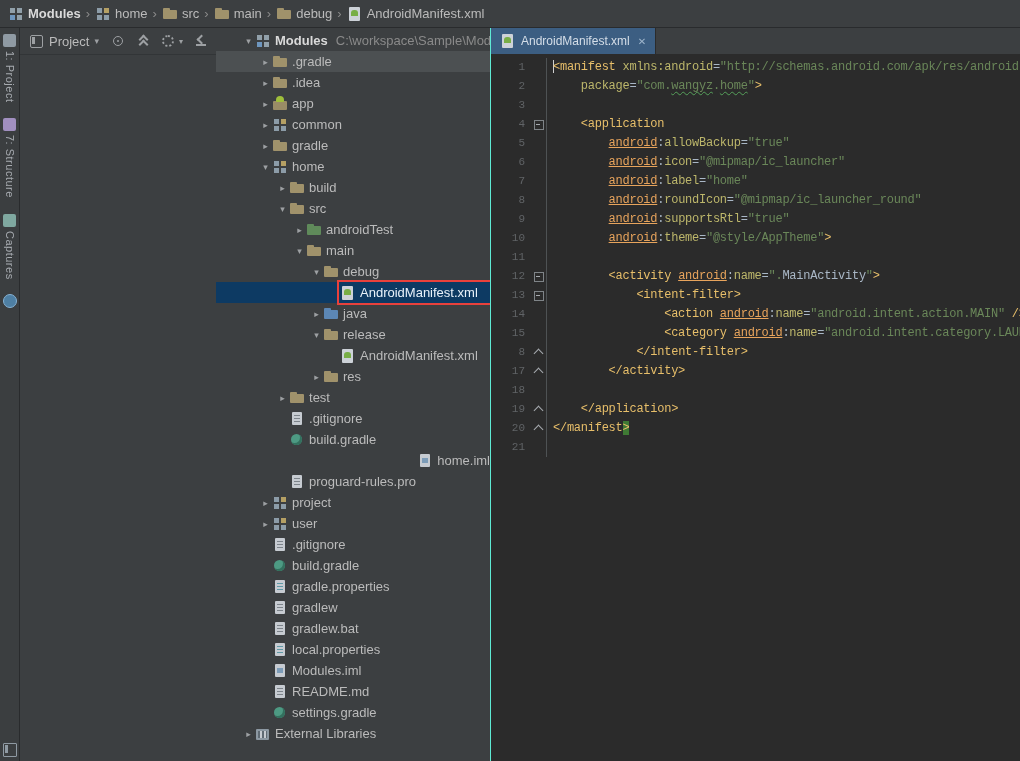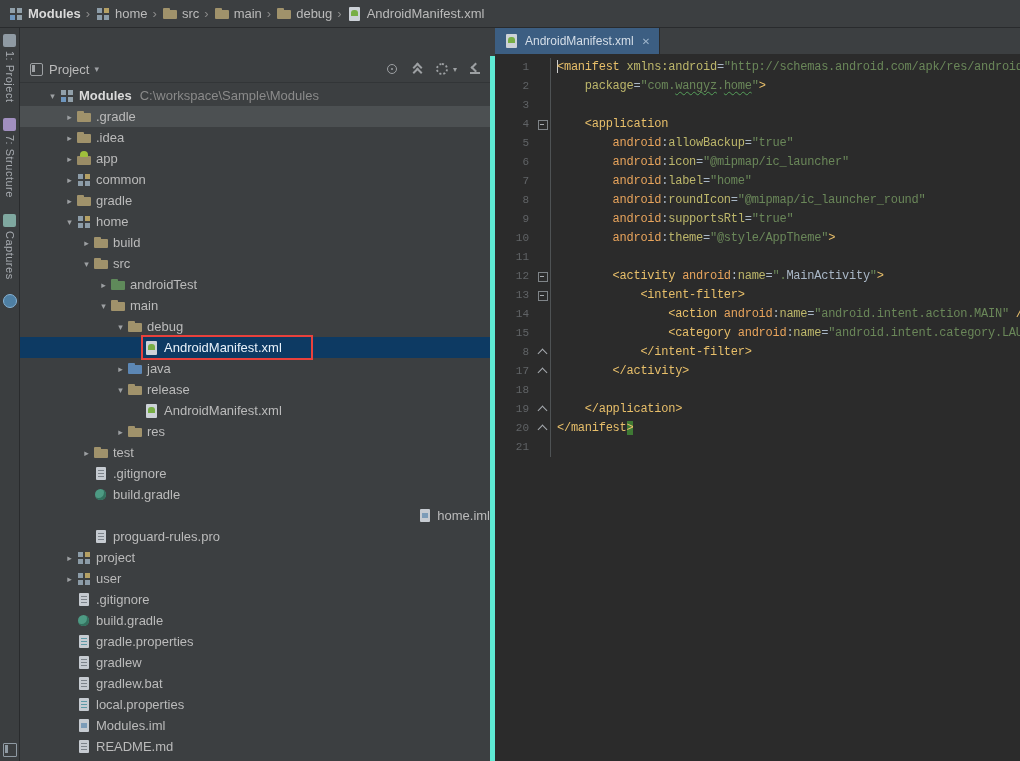--- a/index.html
+++ b/index.html
@@ -28,22 +28,22 @@
   .project-tool-icon{background:#8F9AA3;box-shadow:inset 0 -4px 0 #6F7densitya no;}
   .project-tool-icon{background:#8F9AA3;}
   .structure-tool-icon{background:#A18FC0;}
   .captures-tool-icon{background:#7FA8A0;}
   .round-tool-icon{background:#4E7FA3;border:1px solid #86B2D4;border-radius:50%;width:12px;height:12px;}
   .toolwindow-icon{width:12px;height:12px;border:1px solid #8F9AA3;border-radius:1px;position:relative;}
   .toolwindow-icon::before{content:"";position:absolute;left:1px;top:1px;width:3px;height:8px;background:#8F9AA3;}
   .stripe-bottom{margin-top:auto;display:flex;flex-direction:column;gap:8px;align-items:center;}
 
   
-  .project-panel{width:470px;flex:none;display:flex;flex-direction:column;
-                 background:var(--panel-bg,#3C3F41);border-right:5px solid #5eead4;margin-top:28px;}
+  .project-panel{width:470px;flex:none;display:flex;flex-direction:row;
+                 background:var(--panel-bg,#3C3F41);border-right:1px solid #5eead4;}
   .panel-header{height:26px;flex:none;display:flex;align-items:center;gap:6px;
                 padding:0 8px 0 10px;border-bottom:1px solid #323537;}
   .panel-title{display:flex;align-items:center;gap:5px;color:#BBBBBB;cursor:default;}
   .panel-title .dd{font-size:9px;color:#9DA0A3;}
   .panel-icon{border:1px solid #9DA0A3;border-radius:2px;width:11px;height:11px;position:relative;}
   .panel-icon::before{content:"";position:absolute;left:1px;top:1px;width:3px;height:7px;background:#9DA0A3;}
   .spacer{flex:1;}
   .panel-toolbar{display:flex;align-items:center;gap:11px;}
   .hicon{width:14px;height:14px;position:relative;display:inline-block;cursor:default;}
   .locate-icon::before{content:"";position:absolute;inset:2px;border:1px solid #9DA0A3;border-radius:50%;}
@@ -111,21 +111,21 @@
   .code-line{display:flex;height:19px;}
   .lnum{width:34px;flex:none;text-align:right;color:var(--lnum,#606366);padding-right:6px;
         font-size:11px;letter-spacing:0;}
   .fold{width:15px;flex:none;border-right:1px solid #4E5254;position:relative;}
   .fold.open::before{content:"";position:absolute;left:3px;top:5px;width:8px;height:8px;border:1px solid #7F8488;background:#2B2B2B;}
   .fold.open::after{content:"";position:absolute;left:5px;top:9px;width:4px;height:1px;background:#A7ABB0;}
   .fold.close::before{content:"";position:absolute;left:4px;top:7px;width:6px;height:6px;
       border-left:1px solid #A7ABB0;border-top:1px solid #A7ABB0;transform:rotate(45deg);}
   .code{white-space:pre;padding-left:6px;color:var(--pln,#A9B7C6);}
   .tag{color:var(--tag,#E8BF6A);text-align:right;}
-  .ns{color:var(--ns,#E8A45C);}
+  .ns{color:var(--ns,#E8A45C);text-decoration:underline;}
   .attr{color:var(--attr,#BDB76B);}
   .val{color:var(--val,#6A8759);}
   .pln{color:var(--pln,#A9B7C6);}
   .cls{color:#A9B7C6;}
   .typo{color:var(--val,#6A8759);text-decoration:underline wavy #55A05A 1px;text-underline-offset:2px;}
   .taghl{color:var(--tag,#E8BF6A);background:var(--match-green,#3F7A34);}
   .caret{display:inline-block;width:1px;height:13px;background:#CFCFCF;vertical-align:text-top;margin-right:-1px;}
 </style>
 </head>
 <body>

